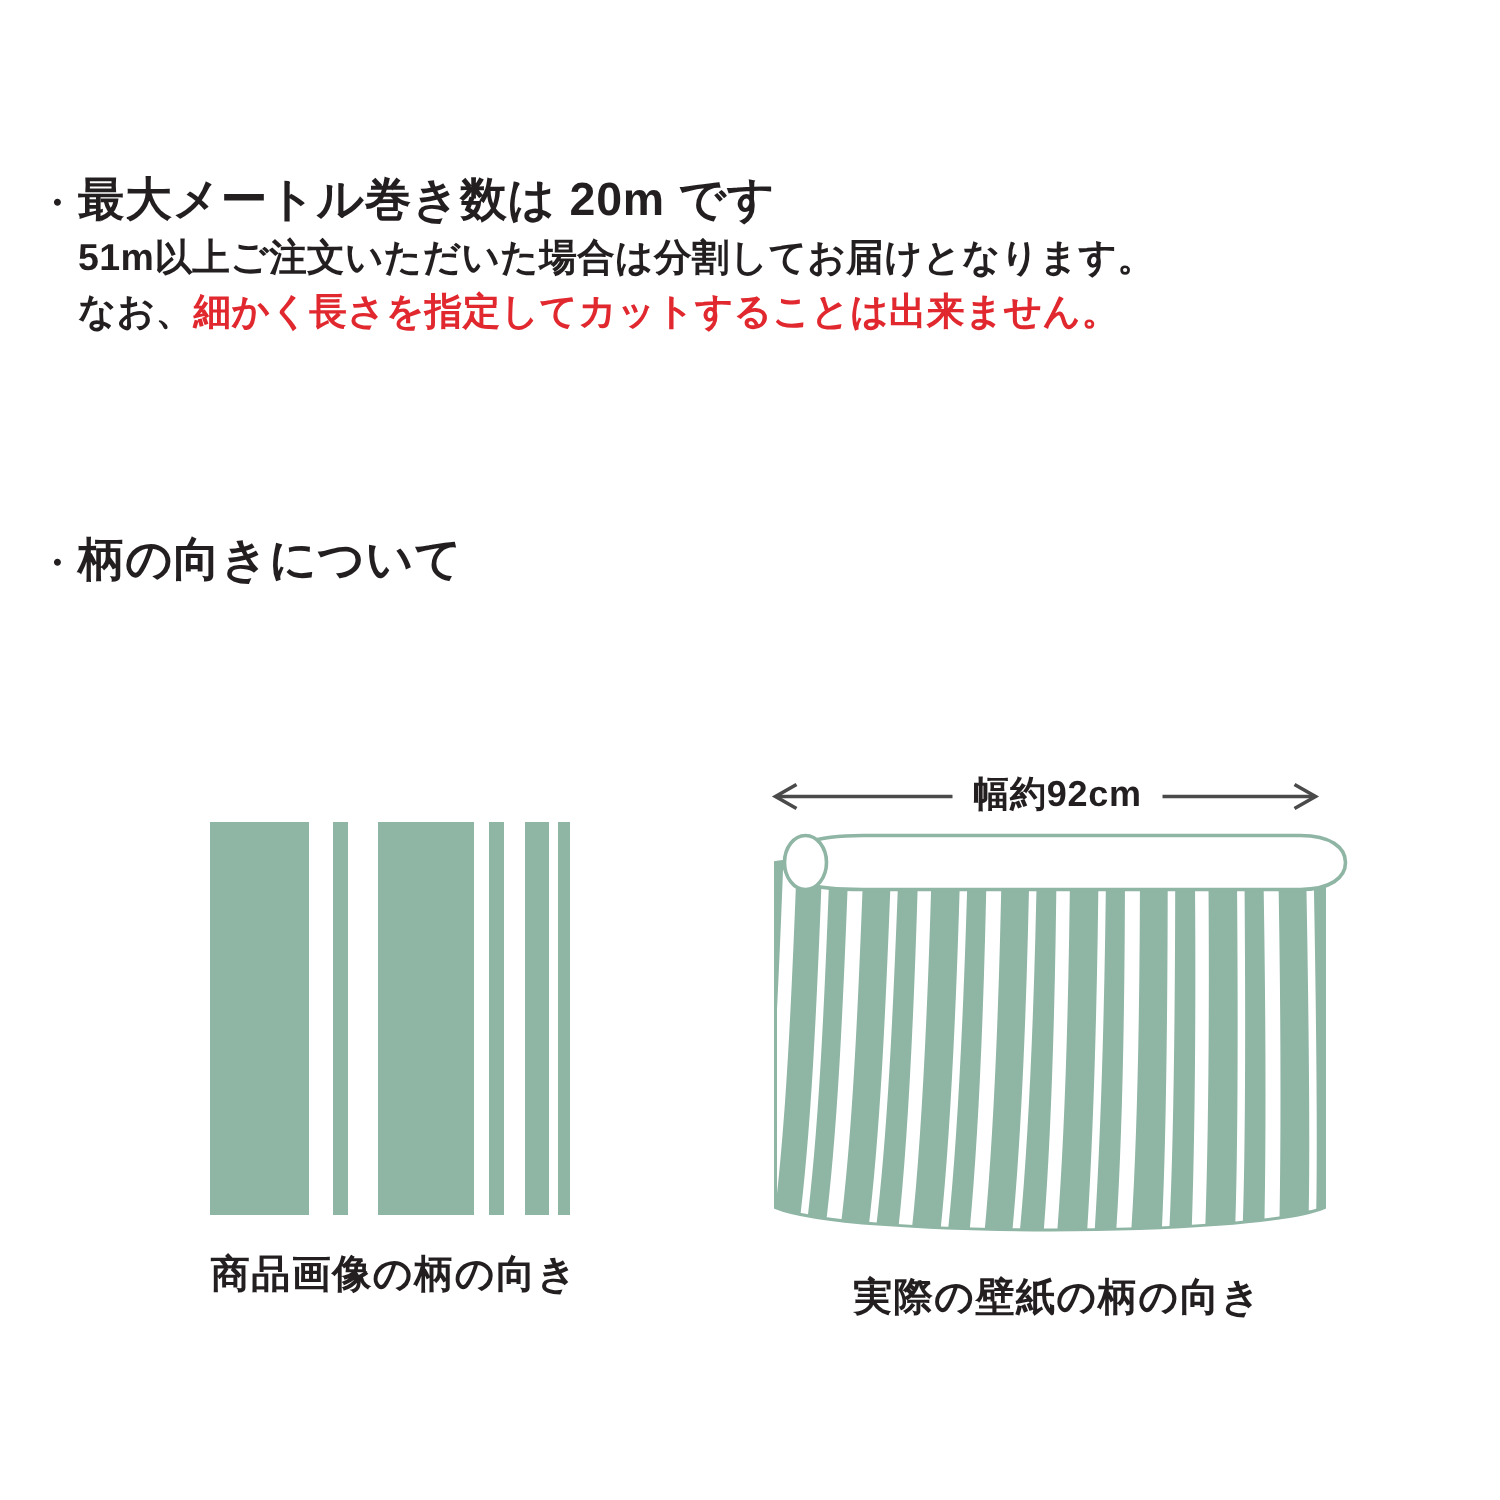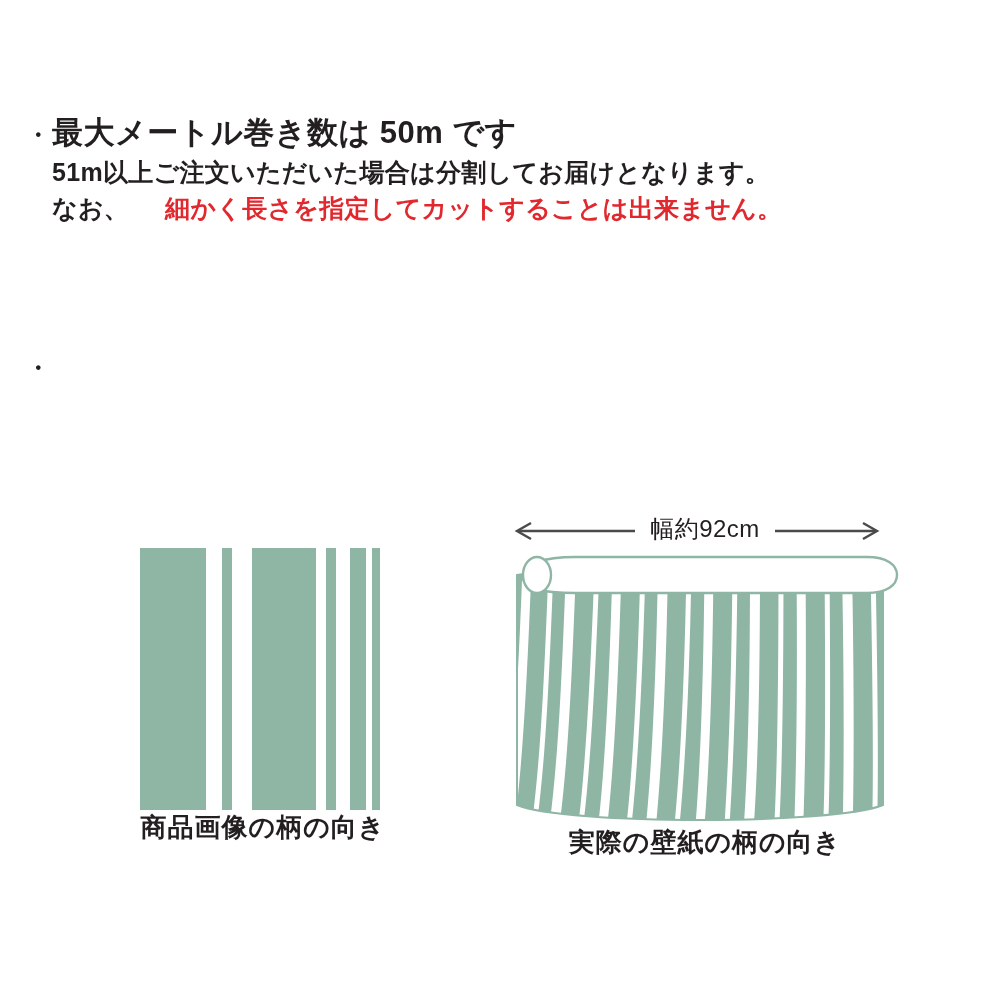--- a/index.html
+++ b/index.html
@@ -52,40 +52,39 @@
   .body-line {
     margin-left: 26px;
     font-size: 25px;
     font-weight: bold;
     line-height: 1.45;
     letter-spacing: 0.3px;
     white-space: nowrap;
   }
   .red {
     color: #e0282e;
-    margin-left: 36px;
   }
 
   
   .figure {
     position: absolute;
   }
   #figure-left  { left: 118px; top: 548px; width: 290px; }
   #figure-right { left: 505px; top: 505px; width: 400px; }
 
   .caption {
     text-align: center;
     font-size: 26px;
     font-weight: bold;
     letter-spacing: 1px;
     color: #231f20;
-    margin-top: 0;
+    margin-top: 22px;
   }
   #figure-left .caption  { width: 290px; }
-  #figure-right .caption { width: 400px; margin-top: 0; }
+  #figure-right .caption { width: 400px; margin-top: 22px; }
 
   .swatch-wrap {
     width: 240px;
     height: 262px;
     margin-left: 22px;
     position: relative;
     overflow: hidden;
   }
   .roll-wrap {
     width: 400px;
@@ -95,33 +94,34 @@
   svg { display: block; }
 </style>
 </head>
 <body>
 
 <div class="page">
 
   <div class="section" id="section-1">
     <div class="bullet-line">
       <span class="bullet-dot">・</span>
-      <span class="bullet-text">最大メートル巻き数は 50m です</span>
+      <span class="bullet-text">最大メートル巻き数は 20m です</span>
     </div>
     <div class="body-line">
       <span>51m以上ご注文いただいた場合は分割してお届けとなります。</span>
     </div>
     <div class="body-line">
       <span>なお、</span><span class="red">細かく長さを指定してカットすることは出来ません。</span>
     </div>
   </div>
 
   <div class="section" id="section-2">
     <div class="bullet-line">
       <span class="bullet-dot">・</span>
+      <span class="bullet-text">柄の向きについて</span>
     </div>
   </div>
 
   <div class="figure" id="figure-left">
     <div class="swatch-wrap">
       <svg width="240" height="262" viewBox="0 0 240 262" xmlns="http://www.w3.org/2000/svg" aria-hidden="true">
         <rect x="0" y="0" width="240" height="262" fill="#8fb5a5"></rect>
         <rect x="66" y="0" width="16" height="262" fill="#ffffff"></rect>
         <rect x="92" y="0" width="20" height="262" fill="#ffffff"></rect>
         <rect x="176" y="0" width="10" height="262" fill="#ffffff"></rect>
@@ -171,18 +171,18 @@
             <path d="M 322 62 C 323 172, 323 252, 321 312" stroke-width="5"></path>
             <path d="M 342 62 C 344 170, 344 250, 343 308" stroke-width="10"></path>
             <path d="M 368 62 C 370 168, 371 246, 370 302" stroke-width="5"></path>
           </g>
         </g>
         <path d="M 12 70 C 60 62, 330 62, 378 70 L 378 300 C 330 320, 60 320, 12 300 Z" fill="none" stroke="#8fb5a5" stroke-width="2"></path>
 
         <path d="M 18 72 C 18 58, 40 52, 70 52 L 362 52 C 382 52, 392 60, 392 70 C 392 80, 382 88, 362 88 L 70 88 C 40 88, 18 84, 18 72 Z" fill="#ffffff" stroke="#8fb5a5" stroke-width="2.4"></path>
         <ellipse cx="32" cy="70" rx="14" ry="18" fill="#ffffff" stroke="#8fb5a5" stroke-width="2.4"></ellipse>
       </svg>
-      <div style="position:absolute; left:0; top:8px; width:400px; text-align:center; font-size:24px; font-weight:normal; letter-spacing:0.5px;">幅約92cm</div>
+      <div style="position:absolute; left:0; top:8px; width:400px; text-align:center; font-size:24px; font-weight:bold; letter-spacing:0.5px;">幅約92cm</div>
     </div>
     <div class="caption">実際の壁紙の柄の向き</div>
   </div>
 
 </div>
 
 </body></html>

